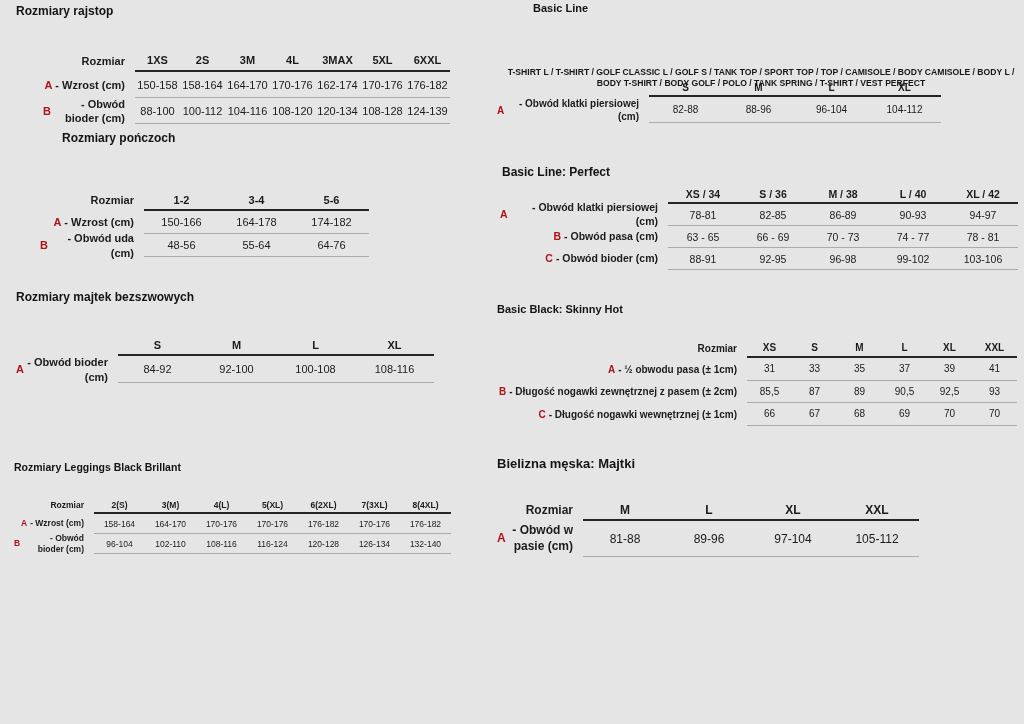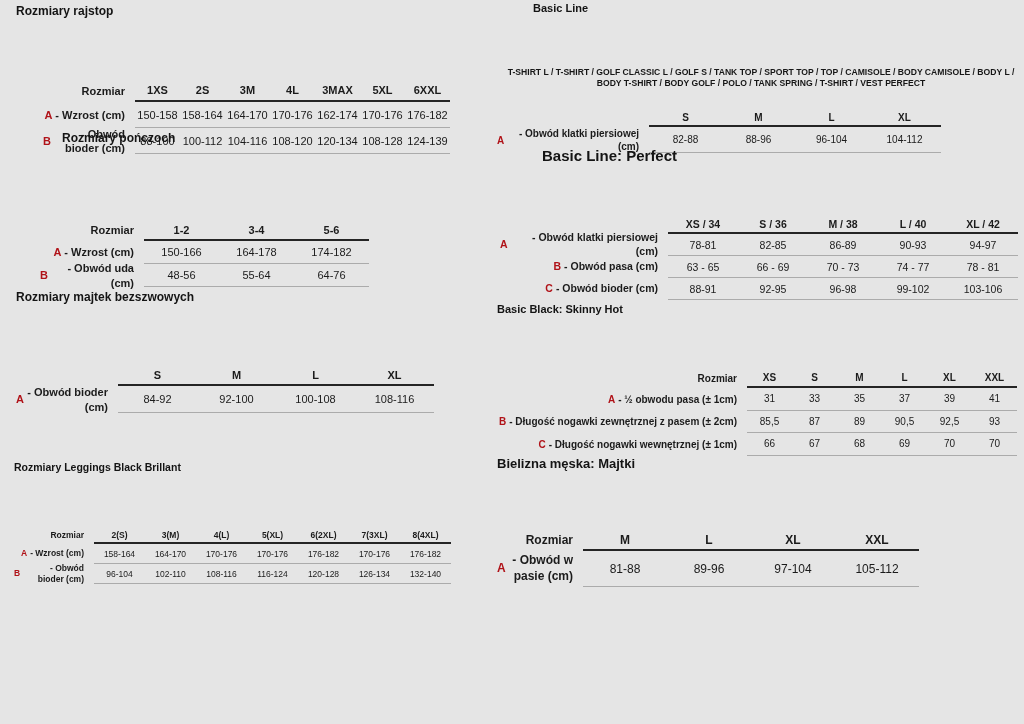--- a/index.html
+++ b/index.html
@@ -1,41 +1,41 @@
 <!DOCTYPE html>
 <html style="--red: #b01218;"><head>
 <meta charset="utf-8">
 <style>
   html,body{margin:0;padding:0;background:#fff;}
   #page{position:relative;width:1024px;height:724px;background:#e5e5e5;overflow:hidden;
         font-family:Liberation Sans, sans-serif;color:#1b1b1b;}
   .title{position:absolute;font-weight:bold;font-size:12px;color:#141414;white-space:nowrap;}
   .products{position:absolute;left:505px;top:27px;width:512px;text-align:center;
             font-weight:bold;font-size:8.6px;line-height:10.5px;color:#161616;margin-top:40px;}
-  .size-table{position:absolute;display:grid;margin-top:30px;}
+  .size-table{position:absolute;display:grid;}
   .c{display:flex;align-items:center;justify-content:center;text-align:center;font-weight:normal;}
   .c.l{justify-content:flex-end;text-align:right;padding-right:10px;font-weight:bold;line-height:1.3;}
   .c.h{font-weight:bold;}
   .c.h.v{border-bottom:2.5px solid #242424;}
   .c.d.v{border-bottom:1px solid #ababab;}
   .ltr{color:var(--red,#b01218);font-weight:bold;margin-right:3px;}
   #t-rajstopy{left:43px;top:50px;width:407px;font-size:11px;}
   #t-ponczochy{left:40px;top:190px;width:329px;font-size:11px;}
   #t-majtki-bezszwowe{left:16px;top:336px;width:418px;font-size:11px;}
   #t-leggings{left:14px;top:498px;width:437px;font-size:8.5px;}
   #t-basic-line{left:497px;top:80px;width:444px;font-size:10px;}
   #t-perfect{left:500px;top:185px;width:518px;font-size:10.5px;}
   #t-skinny{left:497px;top:339px;width:520px;font-size:10px;}
   #t-majtki-meskie{left:497px;top:500px;width:422px;font-size:12px;}
   #title-rajstopy{left:16px;top:4px;}
   #title-ponczochy{left:16px;top:131px;padding-left:46px;}
   #title-majtki-bezszwowe{left:16px;top:290px;}
   #title-leggings{left:14px;top:461px;font-size:10.5px;}
   #title-basic-line{left:497px;top:2px;font-size:11px;padding-left:36px;}
-  #title-perfect{left:502px;top:147px;font-size:15px;margin-left:40px;}
+  #title-perfect{left:502px;top:165px;font-size:12px;}
   #title-skinny{left:497px;top:303px;font-size:11px;}
   #title-majtki-meskie{left:497px;top:456px;font-size:13px;}
   .footnote{position:absolute;left:0;right:0;top:612px;text-align:center;
             font-style:italic;font-size:19px;color:#161616;}
 </style>
 </head>
 <body>
 
 <div id="page">
 

